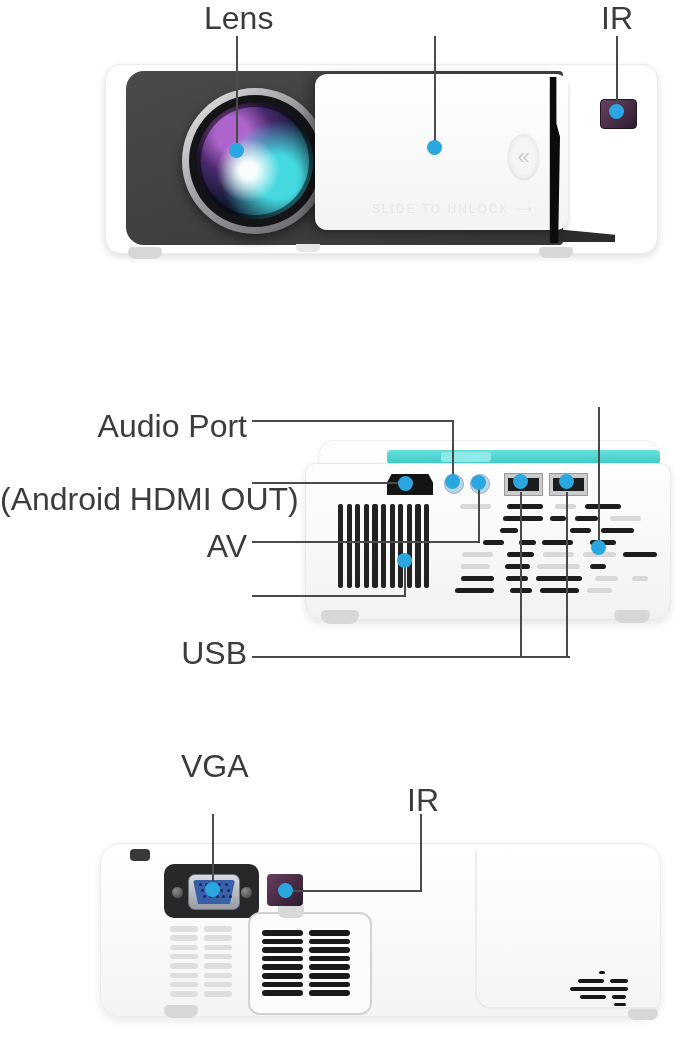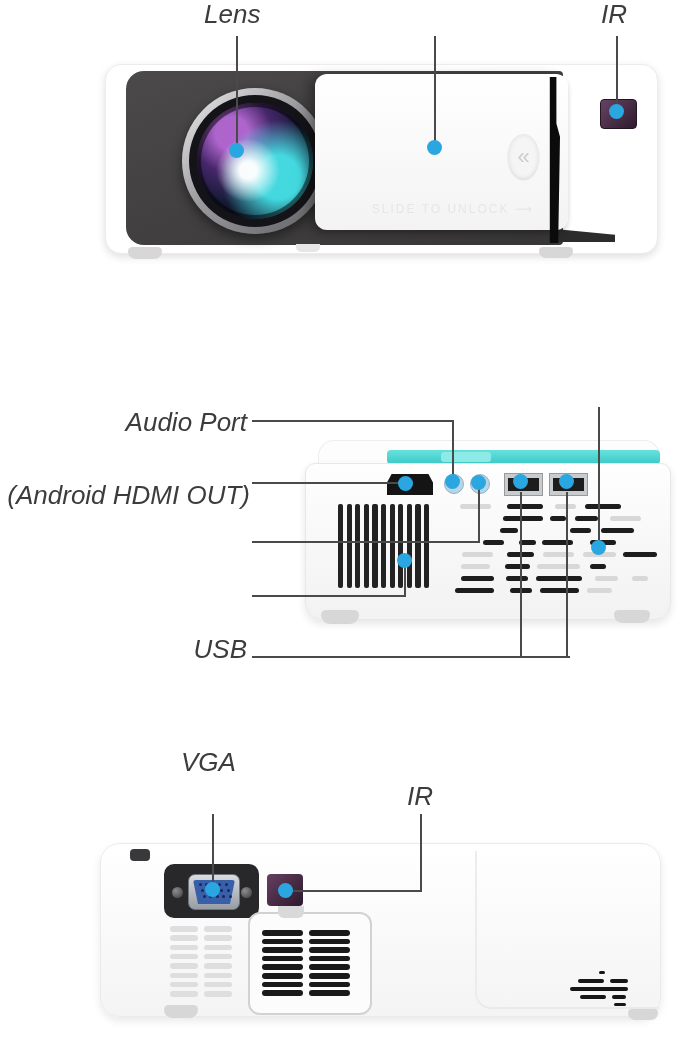--- a/index.html
+++ b/index.html
@@ -1,19 +1,19 @@
 <!DOCTYPE html>
 <html><head>
 <meta charset="utf-8">
 <style>
   html,body{margin:0;padding:0;background:#fff;}
   #canvas{position:relative;width:689px;height:1037px;background:#fff;overflow:hidden;
           font-family:"Liberation Sans",sans-serif;}
   .abs{position:absolute;}
-  .label{position:absolute;color:#3c3c3c;font-size:26px;white-space:nowrap;z-index:7;line-height:1.15;font-style:italic;}
+  .label{position:absolute;color:#3c3c3c;font-size:32px;white-space:nowrap;z-index:7;line-height:1.15;}
   .r{text-align:right;}
   .cl{position:absolute;background:#4a4a4a;z-index:5;}
   .dot{position:absolute;width:15px;height:15px;border-radius:50%;background:#2AA7E0;z-index:6;}
   .pj{position:absolute;z-index:1;}
   
   .pt-body{position:absolute;inset:0;background:#fff;border-radius:16px;border:1px solid #ececec;
            box-shadow:0 3px 8px rgba(0,0,0,.13);}
   .pt-dark{position:absolute;left:21px;top:7px;width:437px;height:174px;border-radius:18px 4px 4px 18px;
            background:linear-gradient(160deg,#4b494a,#383637);}
   .lens-outer{position:absolute;left:56px;top:17px;width:146px;height:146px;border-radius:50%;
@@ -100,20 +100,21 @@
     <div class="pt-btn">«</div>
     <div class="pt-slot"></div>
     <div class="pt-ir"></div>
     <div class="foot" style="left:23px;top:183px;width:34px;height:12px;"></div>
     <div class="foot" style="left:434px;top:183px;width:34px;height:11px;"></div>
     <div class="foot" style="left:191px;top:180px;width:24px;height:8px;background:#e6e6e6;border-radius:0 0 5px 5px;"></div>
   </div>
 
   <div class="label r" style="left:0;top:408px;width:247px;">Audio Port</div>
   <div class="label r" style="left:0;top:481px;width:250px;">(Android HDMI OUT)</div>
+  <div class="label r" style="left:0;top:528px;width:247px;">AV</div>
   <div class="label r" style="left:0;top:635px;width:247px;">USB</div>
 
   <div class="cl" style="left:252px;top:420px;width:201px;height:2px;"></div>
   <div class="cl" style="left:452px;top:420px;width:2px;height:58px;"></div>
   <div class="cl" style="left:252px;top:482px;width:151px;height:2px;"></div>
   <div class="cl" style="left:252px;top:541px;width:228px;height:2px;"></div>
   <div class="cl" style="left:478px;top:488px;width:2px;height:55px;"></div>
   <div class="cl" style="left:252px;top:595px;width:154px;height:2px;"></div>
   <div class="cl" style="left:404px;top:558px;width:2px;height:39px;"></div>
   <div class="cl" style="left:252px;top:656px;width:318px;height:2px;"></div>

